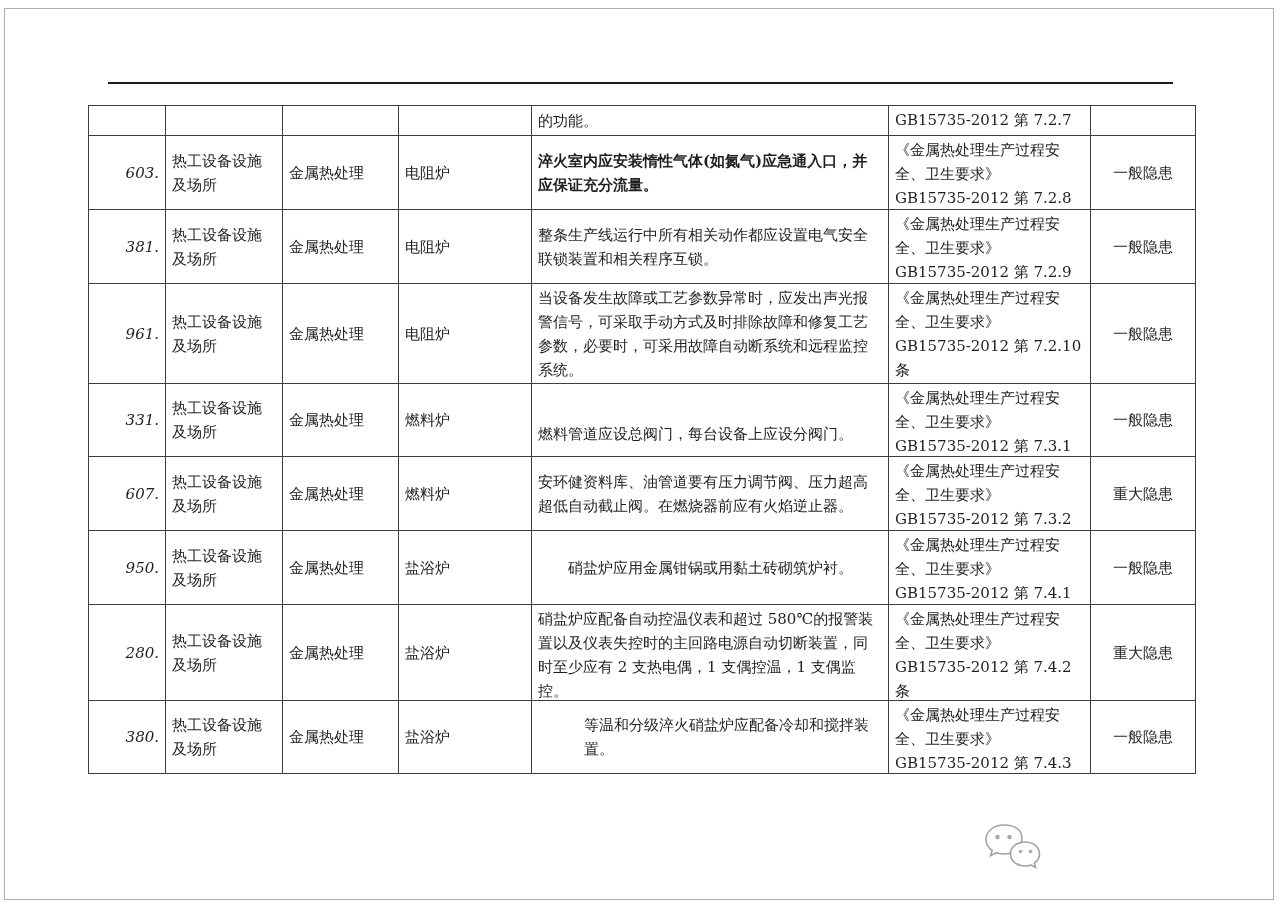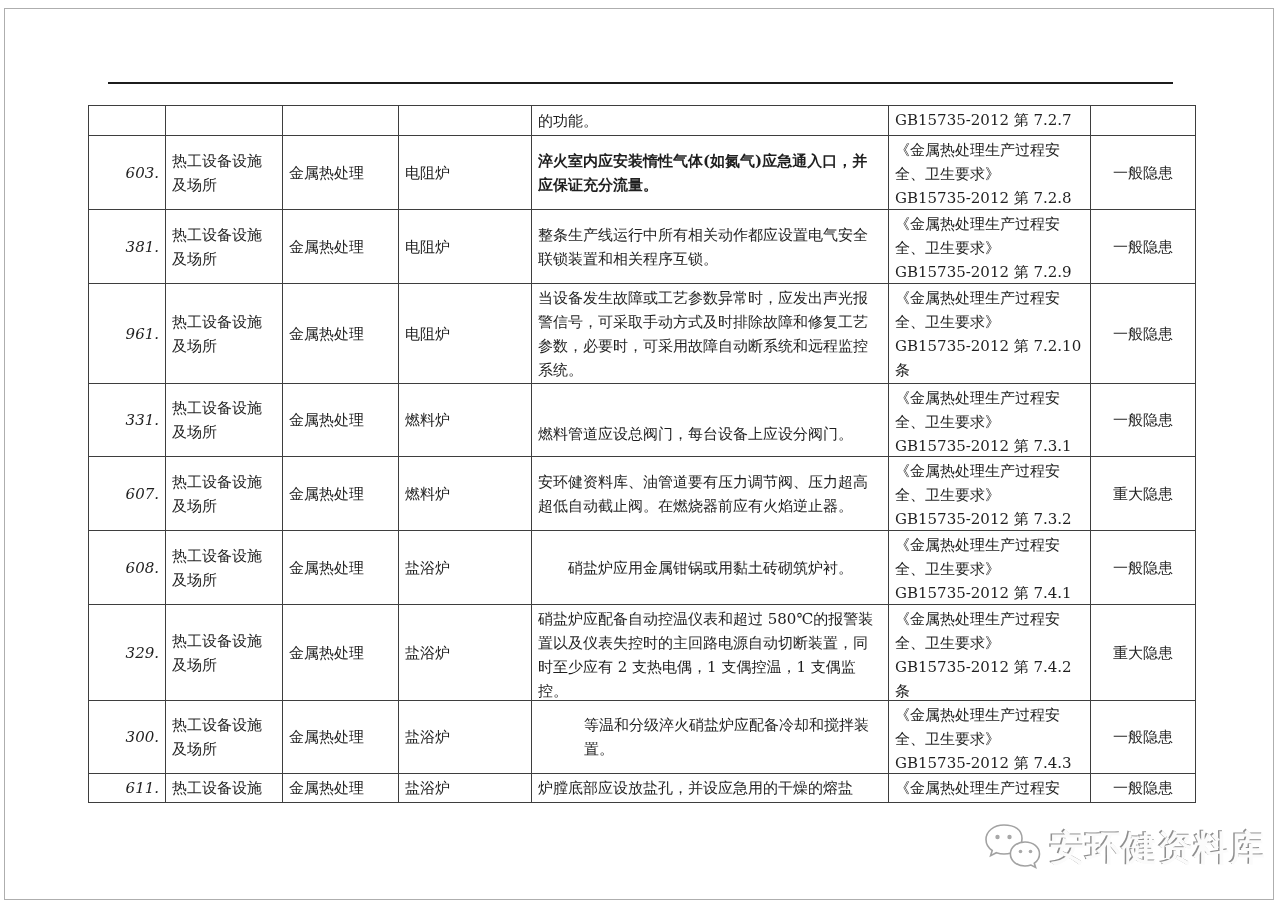--- a/index.html
+++ b/index.html
@@ -192,21 +192,21 @@
           </td>
           <td class="c-ref"><div class="cw" style="max-height: 69px;">《金属热处理生产过程安
 全、卫生要求》
 GB15735-2012 第 7.3.2 条</div></td>
           <td class="c-haz">
             <div class="cw" style="max-height: 69px;">重大隐患</div>
           </td>
         </tr>
         <tr style="height: 72px;">
           <td class="c-no">
-            <div class="cw" style="max-height: 69px;">608.</div>
+            <div class="cw" style="max-height: 69px;">950.</div>
           </td>
           <td class="c-place">
             <div class="cw" style="max-height: 69px;">热工设备设施及场所</div>
           </td>
           <td class="c-cat">
             <div class="cw" style="max-height: 69px;">金属热处理</div>
           </td>
           <td class="c-equip">
             <div class="cw" style="max-height: 69px;">盐浴炉</div>
           </td>
@@ -215,21 +215,21 @@
           </td>
           <td class="c-ref"><div class="cw" style="max-height: 69px;">《金属热处理生产过程安
 全、卫生要求》
 GB15735-2012 第 7.4.1 条</div></td>
           <td class="c-haz">
             <div class="cw" style="max-height: 69px;">一般隐患</div>
           </td>
         </tr>
         <tr style="height: 94px;">
           <td class="c-no">
-            <div class="cw" style="max-height: 91px;">329.</div>
+            <div class="cw" style="max-height: 91px;">280.</div>
           </td>
           <td class="c-place">
             <div class="cw" style="max-height: 91px;">热工设备设施及场所</div>
           </td>
           <td class="c-cat">
             <div class="cw" style="max-height: 91px;">金属热处理</div>
           </td>
           <td class="c-equip">
             <div class="cw" style="max-height: 91px;">盐浴炉</div>
           </td>
@@ -238,73 +238,51 @@
           </td>
           <td class="c-ref"><div class="cw" style="max-height: 91px;">《金属热处理生产过程安
 全、卫生要求》
 GB15735-2012 第 7.4.2 条</div></td>
           <td class="c-haz">
             <div class="cw" style="max-height: 91px;">重大隐患</div>
           </td>
         </tr>
         <tr style="height: 71px;">
           <td class="c-no">
-            <div class="cw" style="max-height: 68px;">300.</div>
+            <div class="cw" style="max-height: 68px;">380.</div>
           </td>
           <td class="c-place">
             <div class="cw" style="max-height: 68px;">热工设备设施及场所</div>
           </td>
           <td class="c-cat">
             <div class="cw" style="max-height: 68px;">金属热处理</div>
           </td>
           <td class="c-equip">
             <div class="cw" style="max-height: 68px;">盐浴炉</div>
           </td>
           <td class="c-desc">
             <div class="cw" style="max-height: 68px; margin-left: 46px;">等温和分级淬火硝盐炉应配备冷却和搅拌装置。</div>
           </td>
           <td class="c-ref"><div class="cw" style="max-height: 68px;">《金属热处理生产过程安
 全、卫生要求》
 GB15735-2012 第 7.4.3 条</div></td>
           <td class="c-haz">
             <div class="cw" style="max-height: 68px;">一般隐患</div>
-          </td>
-        </tr>
-        <tr style="height: 28px;">
-          <td class="c-no">
-            <div class="cw" style="max-height: 25px;">611.</div>
-          </td>
-          <td class="c-place">
-            <div class="cw" style="max-height: 25px;">热工设备设施</div>
-          </td>
-          <td class="c-cat">
-            <div class="cw" style="max-height: 25px;">金属热处理</div>
-          </td>
-          <td class="c-equip">
-            <div class="cw" style="max-height: 25px;">盐浴炉</div>
-          </td>
-          <td class="c-desc">
-            <div class="cw" style="max-height: 25px;">炉膛底部应设放盐孔，并设应急用的干燥的熔盐</div>
-          </td>
-          <td class="c-ref"><div class="cw" style="max-height: 25px;">《金属热处理生产过程安</div></td>
-          <td class="c-haz">
-            <div class="cw" style="max-height: 25px;">一般隐患</div>
           </td>
         </tr>
       </tbody>
   </table>
 
   <div class="watermark">
     <svg class="wm-icon" width="58" height="52" viewBox="0 0 58 52">
       <g fill="#ffffff" stroke="#a2a2a2" stroke-width="1.6">
         <path d="M21 3 C10.5 3 3 9.5 3 17.5 c0 4.5 2.4 8.4 6.2 11 l-1.6 5.2 5.8-3 c2.3 0.8 4.9 1.3 7.6 1.3 10.5 0 18-6.5 18-15.5 S31.5 3 21 3 Z"></path>
         <path d="M42 20 c-8.2 0-14.6 5.2-14.6 12 0 6.8 6.4 12 14.6 12 2.1 0 4.2-0.4 6-1 l4.6 2.4-1.3-4.2 c3-2.1 5.2-5.4 5.2-9.2 0-6.8-6.3-12-14.5-12 Z"></path>
       </g>
       <g fill="#a8a8a8">
         <circle cx="14.5" cy="15" r="2.2"></circle>
         <circle cx="26.5" cy="15" r="2.2"></circle>
         <circle cx="37.5" cy="29.5" r="1.8"></circle>
         <circle cx="47.5" cy="29.5" r="1.8"></circle>
       </g>
     </svg>
-    <span class="wm-text">安环健资料库</span>
   </div>
 </div>
 
 </body></html>

